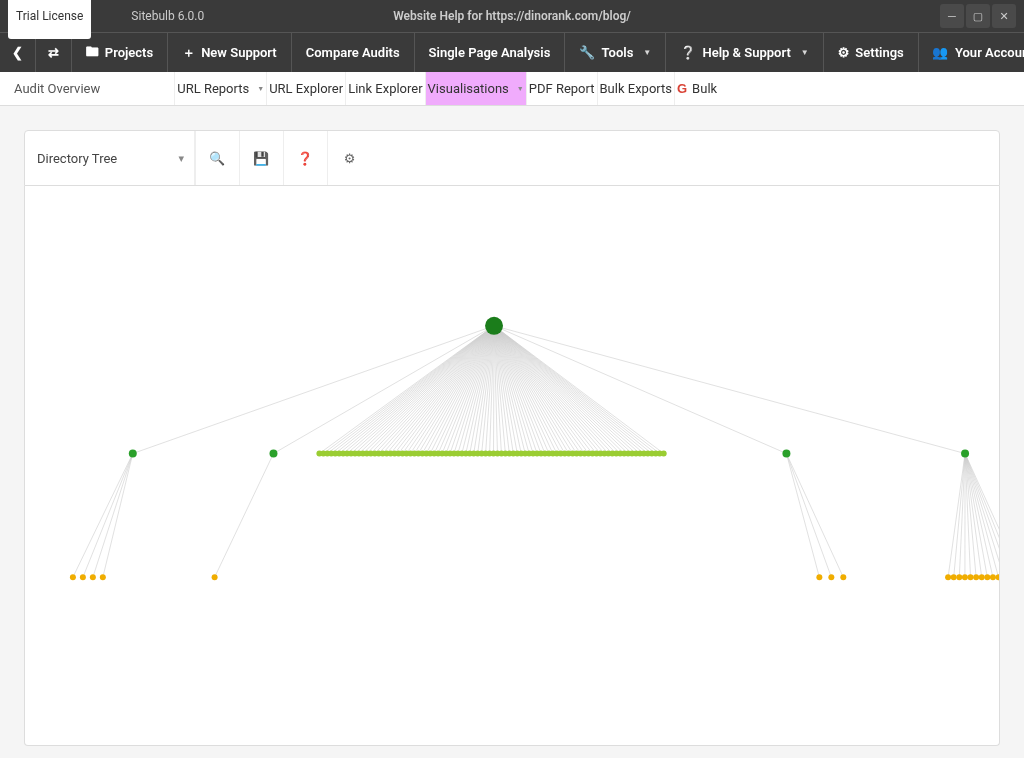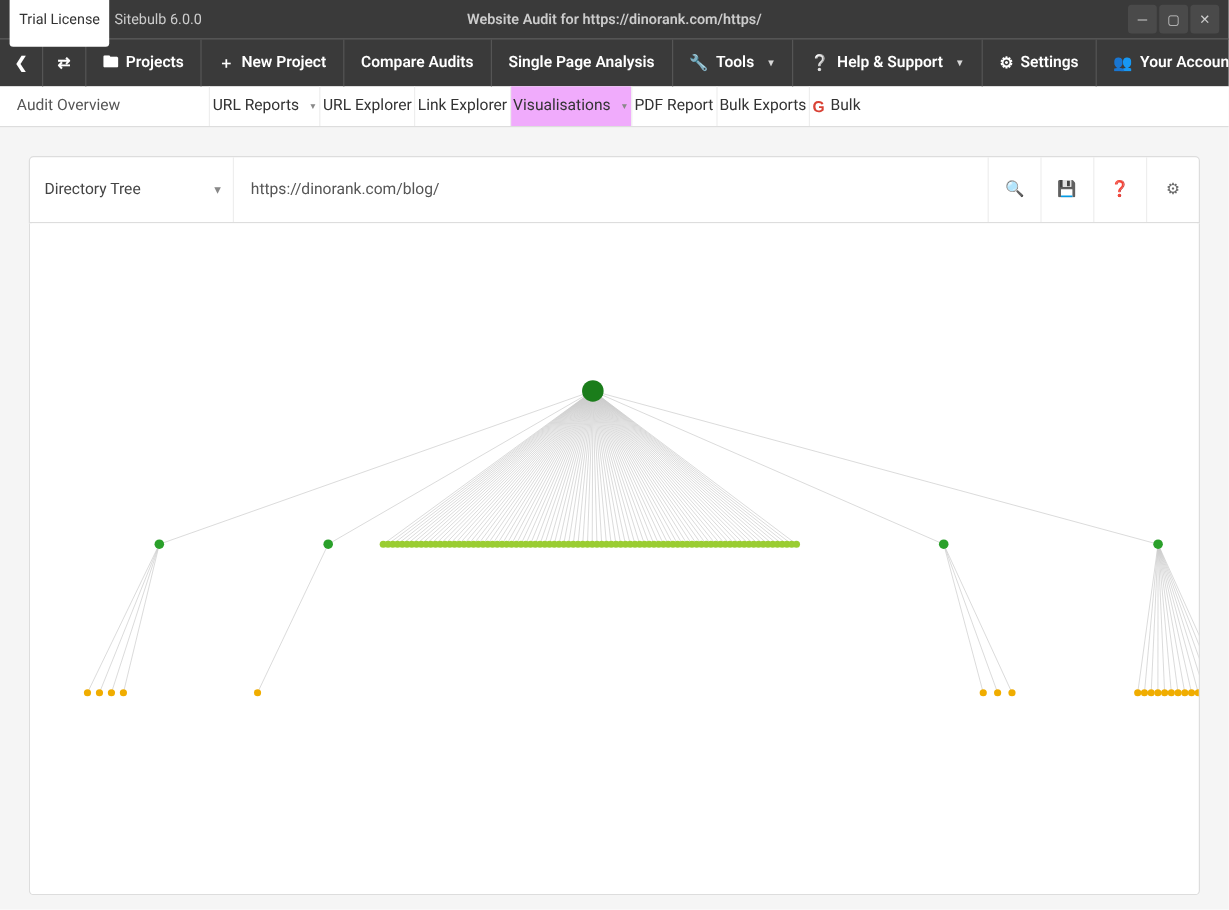--- a/index.html
+++ b/index.html
@@ -1,21 +1,21 @@
 <!DOCTYPE html>
 <html><head>
 <meta charset="utf-8">
 <style>
 * { margin: 0; padding: 0; box-sizing: border-box; font-family: -apple-system, BlinkMacSystemFont, "Segoe UI", Roboto, Arial, sans-serif; }
 body { width: 1024px; height: 758px; overflow: hidden; background: #f5f5f5; }
 
 
 .titlebar { height: 32px; background: #3a3a3a; display: flex; align-items: center; padding: 0 8px; color: #ccc; font-size: 12px; position: relative; }
 .trial-badge { background: #fff; color: #333; padding: 16px 8px; border-radius: 3px; font-size: 12px; margin-right: 4px; }
-.app-version { color: #ccc; font-size: 12px; }
+.app-version { color: #ccc; font-size: 12px; margin-left: 36px; }
 .window-title { position: absolute; left: 50%; transform: translateX(-50%); font-weight: 600; font-size: 12px; }
 .window-controls { margin-left: auto; display: flex; gap: 2px; }
 .win-btn { width: 24px; height: 24px; background: #4a4a4a; color: #ccc; display: flex; align-items: center; justify-content: center; border-radius: 3px; cursor: pointer; font-size: 11px; }
 
 
 .toolbar { height: 40px; background: #3a3a3a; display: flex; align-items: stretch; border-top: 1px solid #555; }
 .tb-btn { display: flex; align-items: center; gap: 6px; padding: 0 14px; color: #fff; font-size: 13px; font-weight: 600; cursor: pointer; border-right: 1px solid #555; white-space: nowrap; }
 .tb-btn.icon-only { padding: 0 12px; }
 .tb-spacer { flex: 1; }
 .tb-right { display: flex; }
@@ -42,42 +42,42 @@
 
 .canvas { background: #fff; border: 1px solid #ddd; border-top: none; border-radius: 0 0 4px 4px; height: 560px; position: relative; }
 .canvas svg { width: 100%; height: 100%; }
 </style>
 </head>
 <body>
 
 <div class="titlebar">
   <span class="trial-badge">Trial License</span>
   <span class="app-version">Sitebulb 6.0.0</span>
-  <span class="window-title">Website Audit for https://dinorank.com/https/</span>
+  <span class="window-title">Website Help for https://dinorank.com/blog/</span>
   <div class="window-controls">
     <div class="win-btn">─</div>
     <div class="win-btn">▢</div>
     <div class="win-btn">✕</div>
   </div>
 </div>
 
 <div class="toolbar">
   <div class="tb-btn icon-only">
       <span class="icon">❮</span>
     </div>
   <div class="tb-btn icon-only">
       <span class="icon">⇄</span>
     </div>
   <div class="tb-btn">
     <span class="icon">🖿</span>
     <span>Projects</span>
   </div>
   <div class="tb-btn">
     <span class="icon">＋</span>
-    <span>New Project</span>
+    <span>New Support</span>
   </div>
   <div class="tb-btn">
     <span>Compare Audits</span>
   </div>
   <div class="tb-btn">
     <span>Single Page Analysis</span>
   </div>
   <div class="tb-btn caret-down">
     <span class="icon">🔧</span>
     <span>Tools</span>
@@ -124,23 +124,20 @@
   <div class="subnav-item">
     <span class="g-icon">G</span>
     <span>Bulk</span>
   </div>
 </div>
 
 <div class="content">
   <div class="panel-header">
     <div class="vis-select">
       <span>Directory Tree</span>
-    </div>
-    <div class="url-display">
-      <span>https://dinorank.com/blog/</span>
     </div>
     <div class="ph-actions">
       <div class="ph-btn">
           <span>🔍</span>
         </div>
       <div class="ph-btn">
           <span>💾</span>
         </div>
       <div class="ph-btn">
           <span>❓</span>

